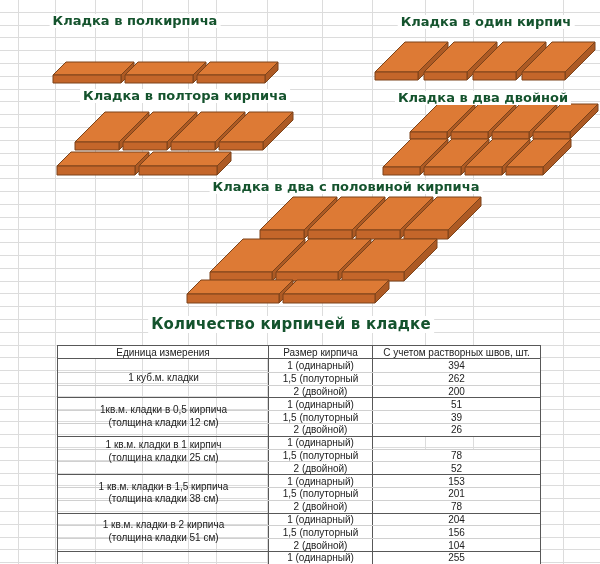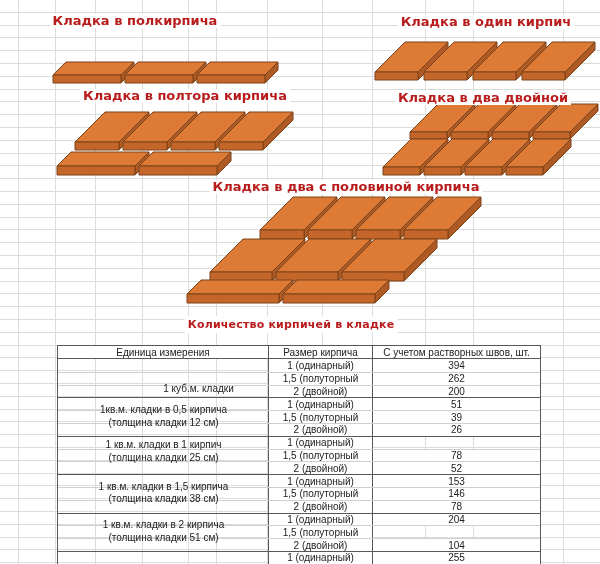--- a/index.html
+++ b/index.html
@@ -12,23 +12,23 @@
     position:absolute;inset:0;
     background:repeating-linear-gradient(to bottom,
       transparent 0px, transparent 11.8px, #dcdcdc 11.8px, #dcdcdc 12.8px);
   }
   .vline{position:absolute;top:0;bottom:0;width:1px;background:#dcdcdc;}
   
   .title{
     position:absolute;transform:translateX(-50%);
     background:#ffffff;white-space:nowrap;padding:0 3px;
     font-family:"DejaVu Sans",sans-serif;font-weight:bold;
-    font-size:13px;line-height:14px;color:#b91c1c;z-index:5;
-  }
-  .main-title{font-size:11px;line-height:17px;letter-spacing:.2px;}
+    font-size:13px;line-height:14px;color:#14532d;z-index:5;
+  }
+  .main-title{font-size:15px;line-height:17px;letter-spacing:.2px;}
   #bricks{position:absolute;left:0;top:0;z-index:3;}
   
   #tbl{
     position:absolute;left:57px;top:345px;width:484px;height:219px;
     box-sizing:border-box;border:1px solid #585858;border-bottom:none;
     font-size:10px;color:#222;z-index:4;
   }
   .thead{display:flex;height:13px;background:#fff;border-bottom:1px solid #585858;box-sizing:border-box;}
   .cell{display:flex;align-items:center;justify-content:center;box-sizing:border-box;overflow:hidden;white-space:nowrap;}
   .c1{width:211px;border-right:1px solid #585858;}
@@ -224,48 +224,49 @@
         <div class="cell c3">52</div>
       </div>
       <div class="trow" style="height: 12.8px; border-top: 1px solid rgb(88, 88, 88);">
         <div class="cell c1"></div>
         <div class="cell c2">1 (одинарный)</div>
         <div class="cell c3">153</div>
       </div>
       <div class="trow" style="height: 12.8px; border-top: 1px solid rgb(208, 208, 208);">
         <div class="cell c1"></div>
         <div class="cell c2">1,5 (полуторный</div>
-        <div class="cell c3">146</div>
+        <div class="cell c3">201</div>
       </div>
       <div class="trow" style="height: 12.8px; border-top: 1px solid rgb(208, 208, 208);">
         <div class="cell c1"></div>
         <div class="cell c2">2 (двойной)</div>
         <div class="cell c3">78</div>
       </div>
       <div class="trow" style="height: 12.8px; border-top: 1px solid rgb(88, 88, 88);">
         <div class="cell c1"></div>
         <div class="cell c2">1 (одинарный)</div>
         <div class="cell c3">204</div>
       </div>
       <div class="trow" style="height: 12.8px; border-top: 1px solid rgb(208, 208, 208);">
         <div class="cell c1"></div>
         <div class="cell c2">1,5 (полуторный</div>
+        <div class="cell c3">156</div>
       </div>
       <div class="trow" style="height: 12.8px; border-top: 1px solid rgb(208, 208, 208);">
         <div class="cell c1"></div>
         <div class="cell c2">2 (двойной)</div>
         <div class="cell c3">104</div>
       </div>
       <div class="trow" style="height: 12.8px; border-top: 1px solid rgb(88, 88, 88);">
         <div class="cell c1"></div>
         <div class="cell c2">1 (одинарный)</div>
         <div class="cell c3">255</div>
       </div>
     </div>
-<div class="unit-label" style="top: 24px; height: 38.4px; padding-left: 35px;">
+<div class="unit-label" style="top: 13px; height: 38.4px;">
       <div>1 куб.м. кладки</div>
     </div>
     <div class="unit-label" style="top: 51.4px; height: 38.4px;">
       <div>1кв.м. кладки в 0,5 кирпича</div>
       <div>(толщина кладки 12 см)</div>
     </div>
     <div class="unit-label" style="top: 89.8px; height: 32px;">
       <div>1 кв.м. кладки в 1 кирпич</div>
       <div>(толщина кладки 25 см)</div>
     </div>

